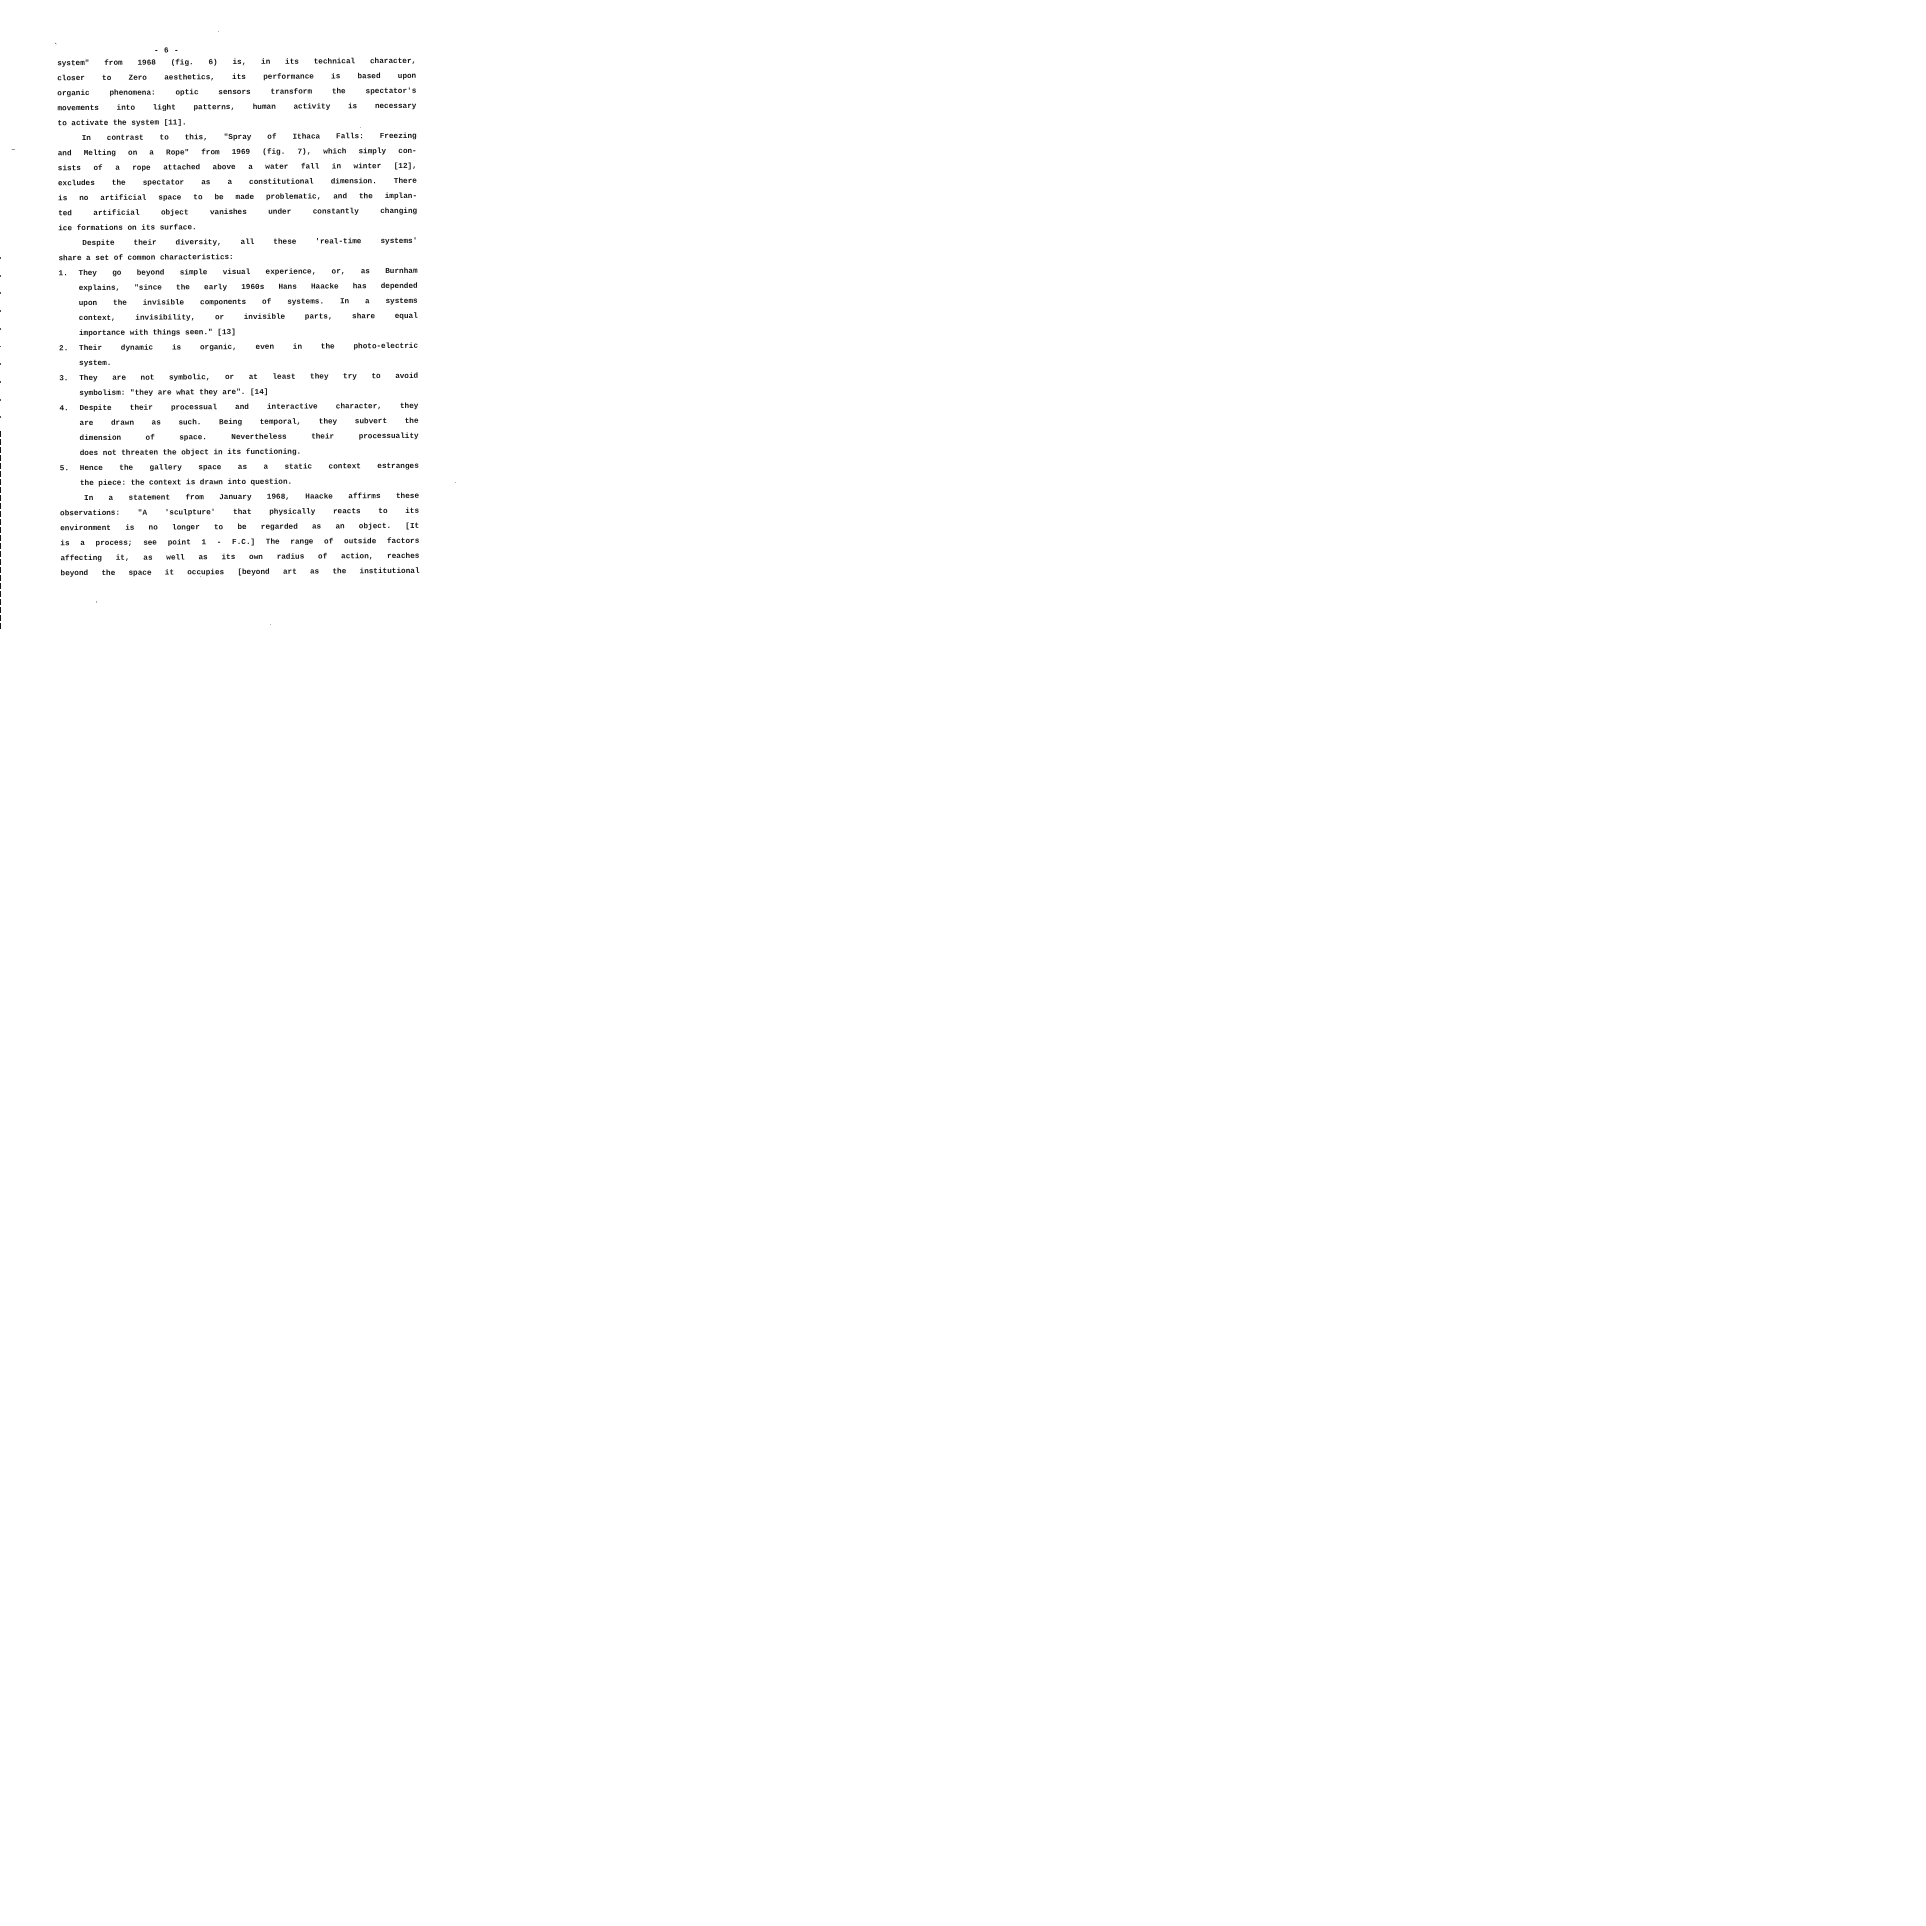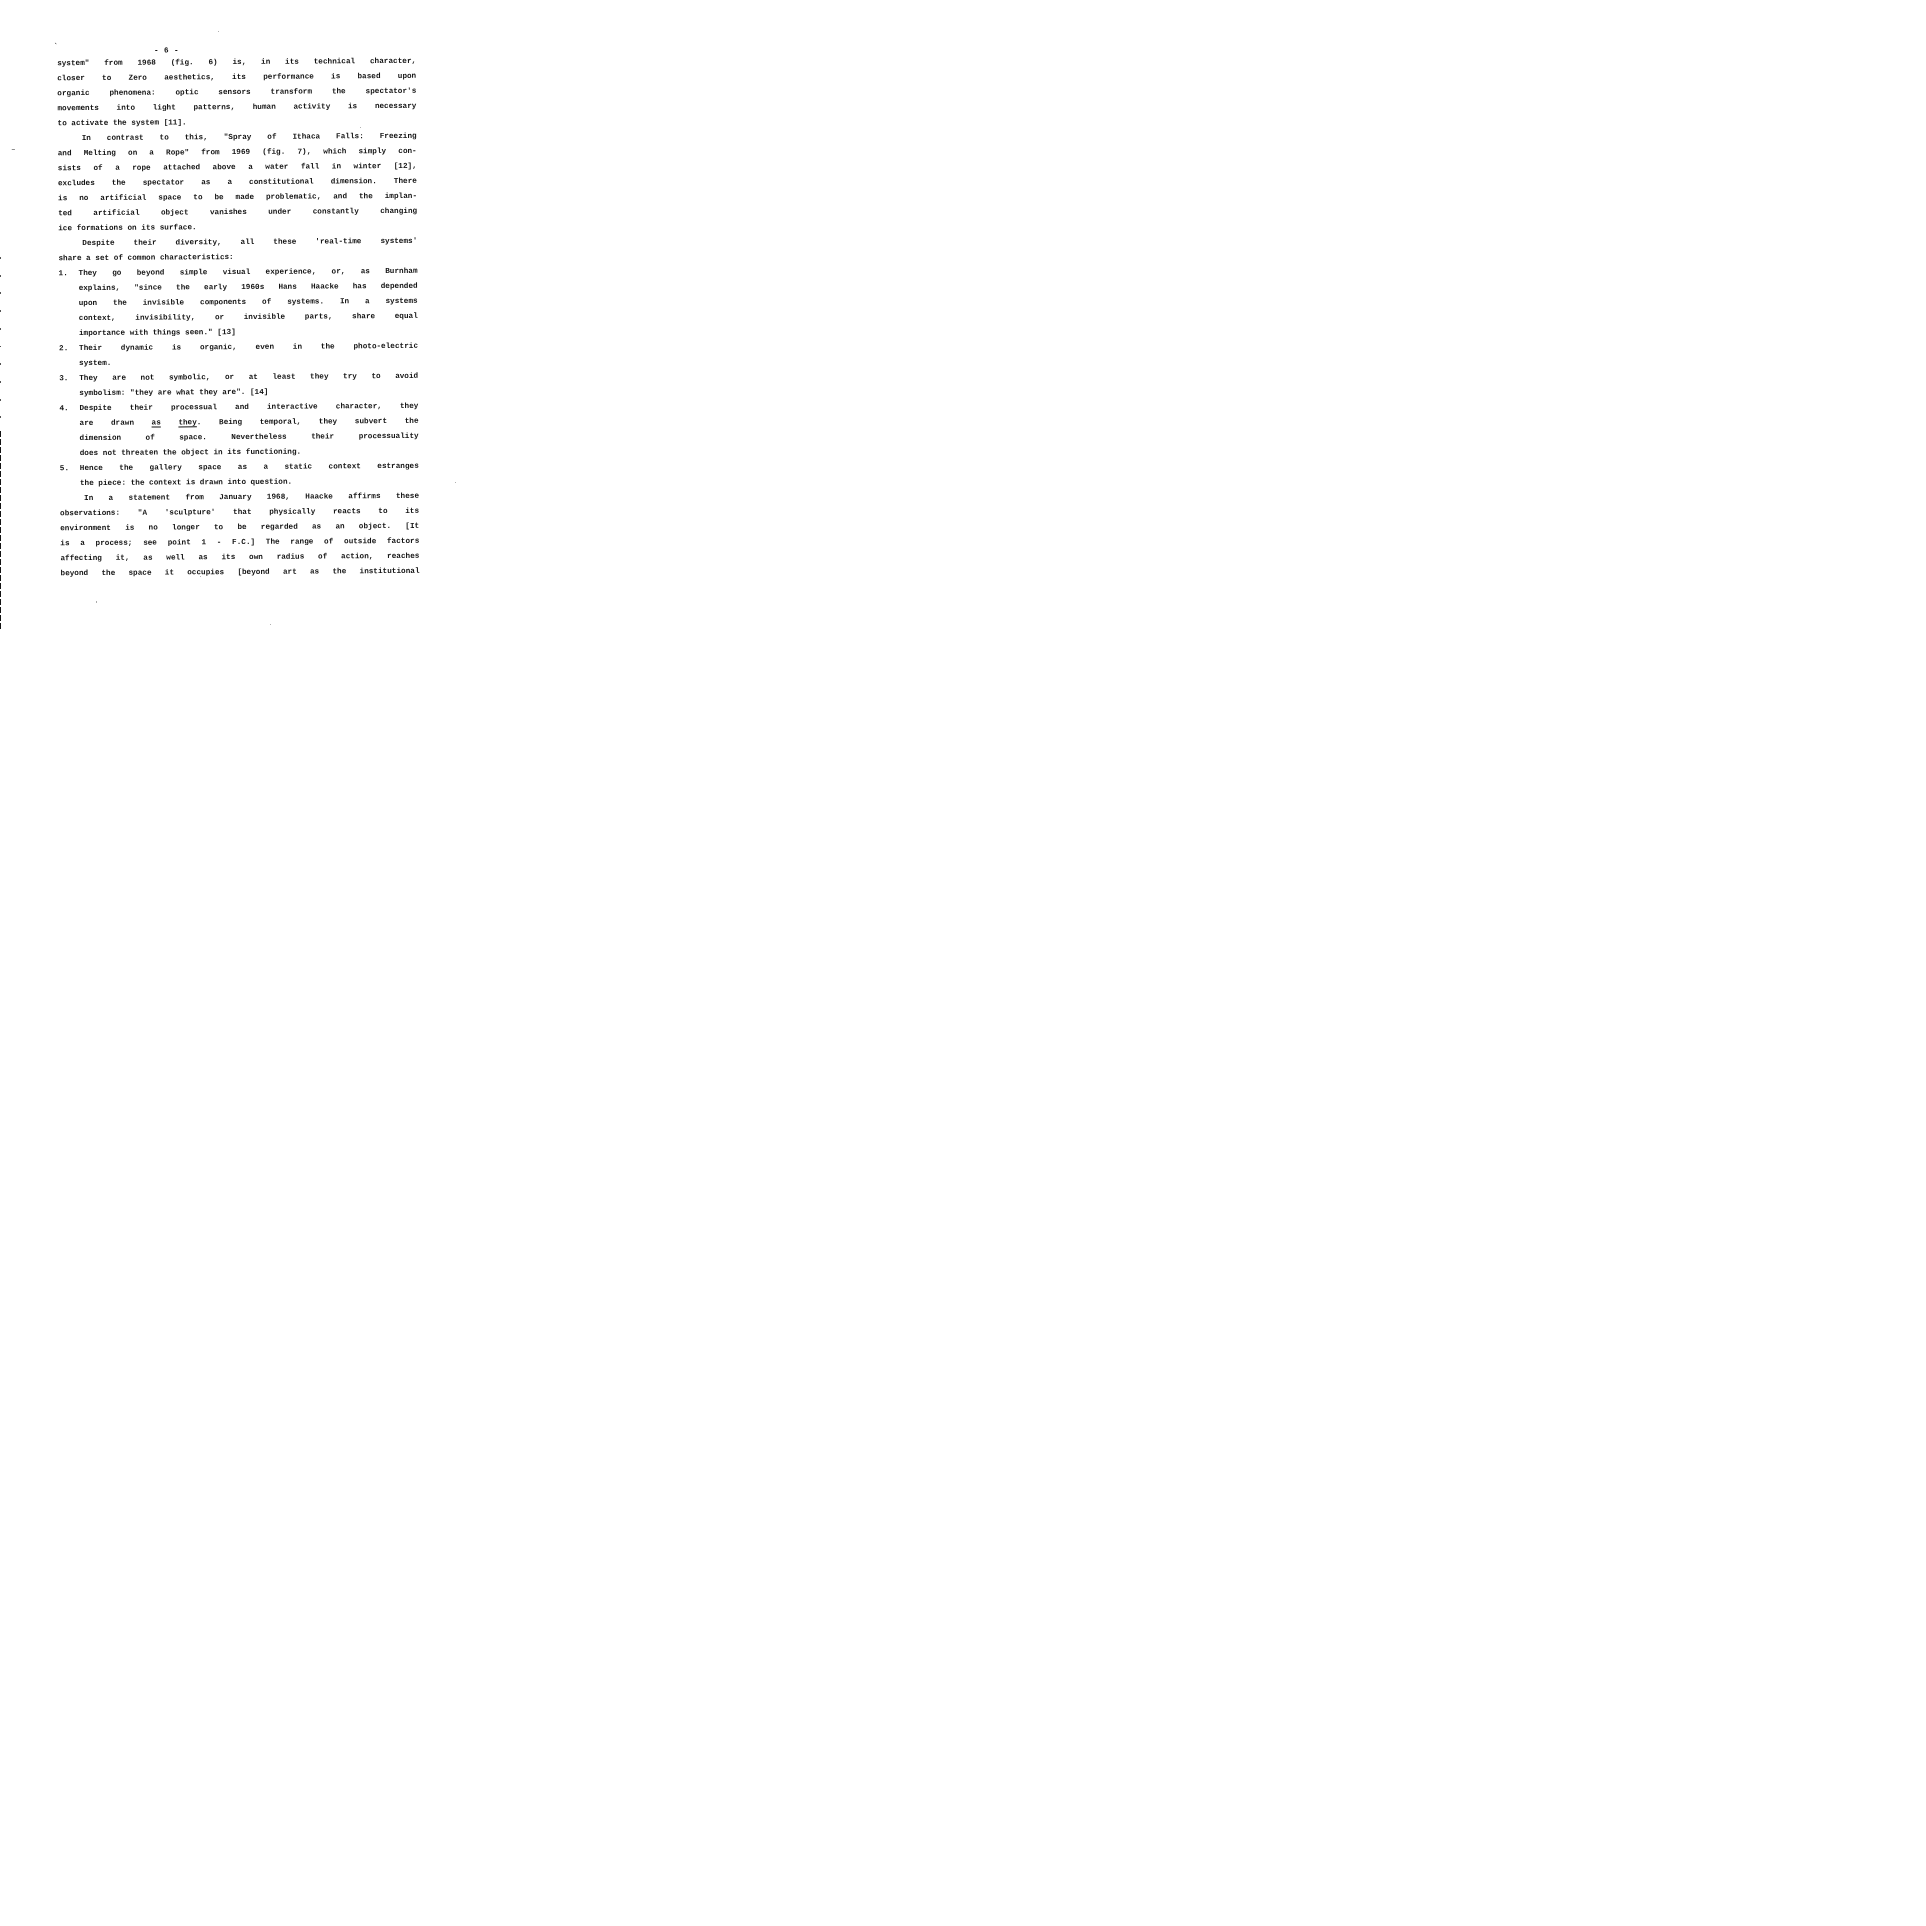--- a/index.html
+++ b/index.html
@@ -32,21 +32,20 @@
   }
   .just{text-align:justify;text-align-last:justify;}
   .ind{text-indent:24px;}
   .blk{position:relative;}
   .blk.li{padding-left:20px;}
   .num{
     position:absolute;left:0;top:0;
     height:15px;line-height:15px;
   }
   .ul{
-    text-decoration:underline;
     text-decoration-thickness:0.8px;
     text-underline-offset:1.5px;
   }
   
   .artifact{position:absolute;pointer-events:none;}
   #edge-strip-low{
     left:0;top:431px;width:1.2px;height:199px;
     background:repeating-linear-gradient(to bottom,#141414 0 5.8px,rgba(20,20,20,0.0) 5.8px 8px);
   }
   #edge-strip-mid{
@@ -112,21 +111,21 @@
           <span class="num">3.</span>
           <div class="licontent">
             <div class="line just">They are not symbolic, or at least they try to avoid</div>
             <div class="line">symbolism: "they are what they are". [14]</div>
           </div>
         </div>
         <div class="blk li">
           <span class="num">4.</span>
           <div class="licontent">
             <div class="line just">Despite their processual and interactive character, they</div>
-            <div class="line just"><span>are drawn </span><span class="ul">as</span><span> </span><span class="ul">they</span><span>. Being temporal, they subvert the</span></div>
+            <div class="line just"><span>are drawn </span><span class="ul">as</span><span> </span><span class="ul">such</span><span>. Being temporal, they subvert the</span></div>
             <div class="line just">dimension of space. Nevertheless their processuality</div>
             <div class="line">does not threaten the object in its functioning.</div>
           </div>
         </div>
         <div class="blk li">
           <span class="num">5.</span>
           <div class="licontent">
             <div class="line just">Hence the gallery space as a static context estranges</div>
             <div class="line">the piece: the context is drawn into question.</div>
           </div>

